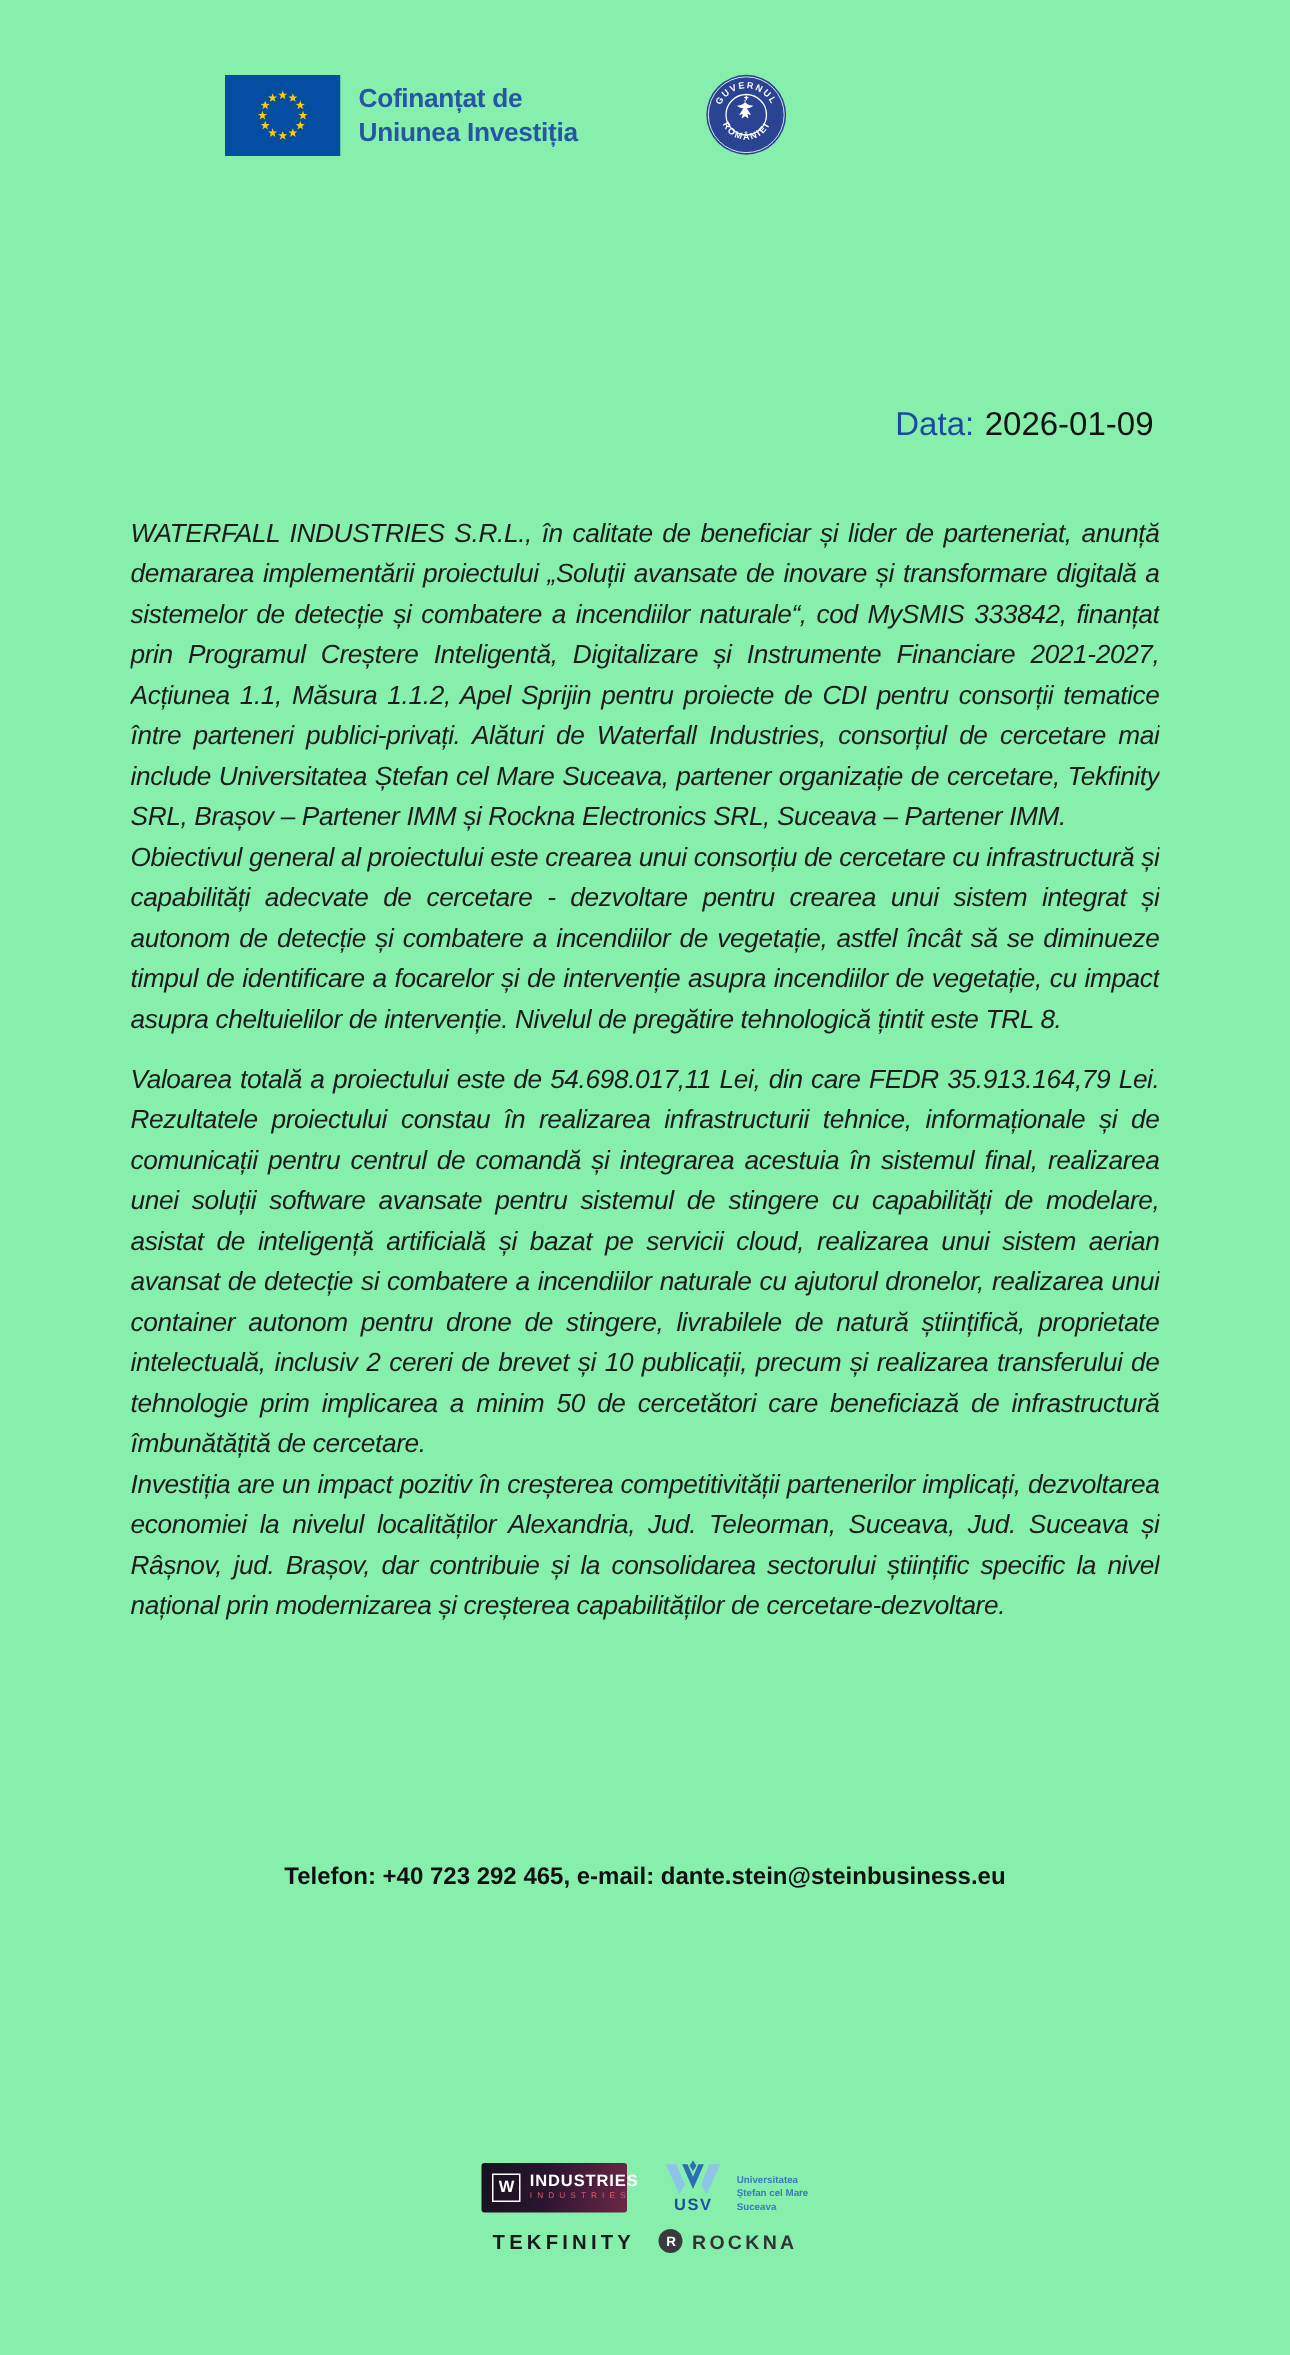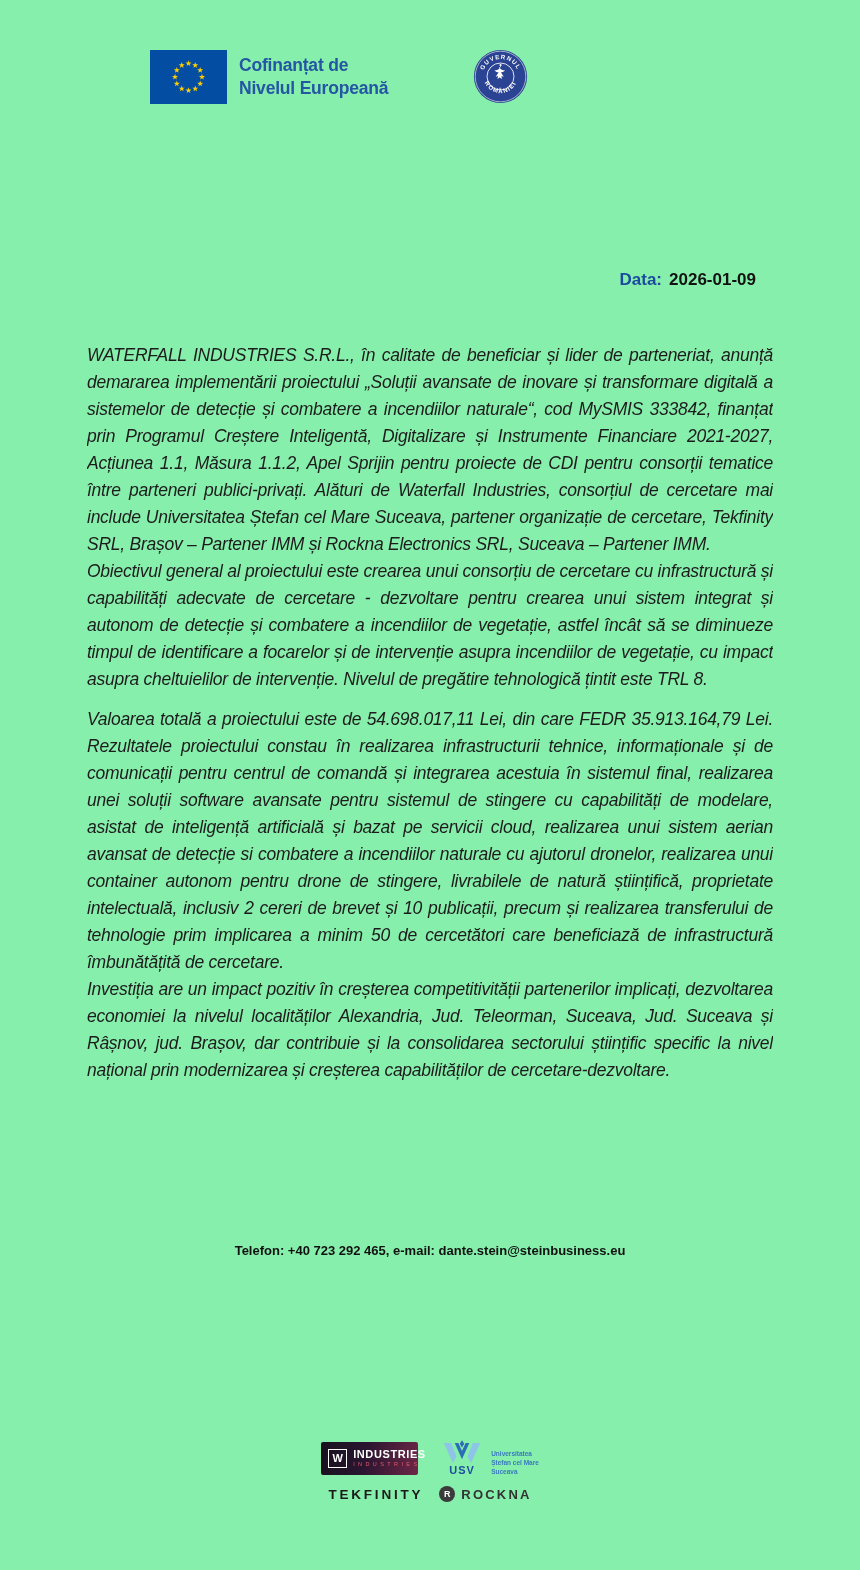--- a/index.html
+++ b/index.html
@@ -15,37 +15,37 @@
   .eu-flag { display:block; }
   .eu-text { margin-left:12px; font-weight:bold; font-size:17.5px; line-height:23px; color:#2456a4; letter-spacing:-0.2px; }
   .gov-seal { margin-left:84px; width:57px; height:57px; display:block; }
 
   
   .title {
     position:absolute; top:160px; left:115px; width:630px;
     text-align:center; font-size:22px; font-weight:bold; line-height:38px;
     color:#121212; letter-spacing:-0.2px; margin:0;
   }
-  .date-line { position:absolute; top:270px; right:104px; font-size:17px; font-weight:bold; }
+  .date-line { position:absolute; top:270px; right:91px; font-size:22px; font-weight:normal; }
   .date-label { color:#1b4a9e; margin-right:7px; }
   .date-value { color:#121212; }
 
   
   .body-text {
     position:absolute; top:342px; left:87px; right:87px; height:892px; overflow:hidden;
     font-size:17.5px; line-height:27px; text-align:justify;
     letter-spacing:-0.25px; color:#1c1c1c;font-style:italic;
   }
   .body-text p { margin:0; }
   .body-text p.sp { margin-top:13px; }
 
   
   .contact {
     position:absolute; top:1243px; left:0; width:100%; text-align:center;
-    font-size:13px; font-weight:bold; color:#111;
+    font-size:16px; font-weight:bold; color:#111;
   }
   .website {
     position:absolute; top:1392px; left:0; width:100%; text-align:center;
     font-size:18.5px; color:#222; font-family:"DejaVu Sans", sans-serif;
   }
 
   
   .logos-row1 { position:absolute; top:1440px; left:0; width:100%; display:flex; justify-content:center; align-items:center; gap:24px; }
   .logos-row2 { position:absolute; top:1486px; left:0; width:100%; display:flex; justify-content:center; align-items:center; gap:16px; }
 
@@ -97,21 +97,21 @@
         <use href="#eustar" transform="translate(45.25,38.69) scale(0.8)"></use>
         <use href="#eustar" transform="translate(38.5,40.5) scale(0.8)"></use>
         <use href="#eustar" transform="translate(31.75,38.69) scale(0.8)"></use>
         <use href="#eustar" transform="translate(26.81,33.75) scale(0.8)"></use>
         <use href="#eustar" transform="translate(25,27) scale(0.8)"></use>
         <use href="#eustar" transform="translate(26.81,20.25) scale(0.8)"></use>
         <use href="#eustar" transform="translate(31.75,15.31) scale(0.8)"></use>
       </svg>
       <div class="eu-text">
         <div>Cofinanțat de</div>
-        <div>Nivelul Europeană</div>
+        <div>Uniunea Investiția</div>
       </div>
     </div>
 
     <svg class="gov-seal" viewBox="0 0 60 60" xmlns="http://www.w3.org/2000/svg">
       <circle cx="30" cy="30" r="28" fill="#2a4392"></circle>
       <circle cx="30" cy="30" r="26.6" fill="none" stroke="#ffffff" stroke-width="0.6"></circle>
       <circle cx="30" cy="30" r="14.2" fill="none" stroke="#ffffff" stroke-width="0.9"></circle>
       <defs>
         <path id="sealTop" d="M 10.5,31 A 19.5,19.5 0 0 1 49.5,31" fill="none"></path>
         <path id="sealBot" d="M 12,29.5 A 18,18 0 0 0 48,29.5" fill="none"></path>

